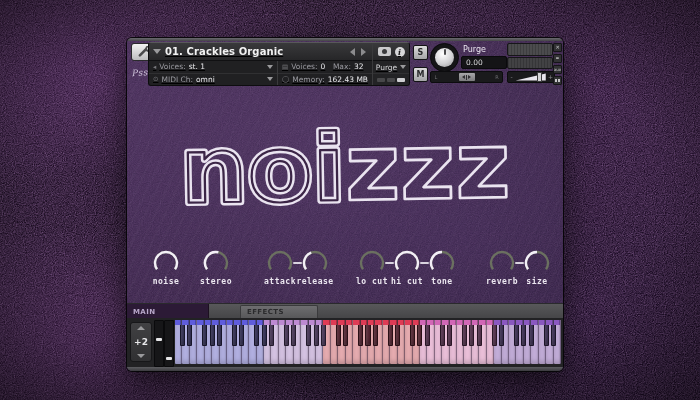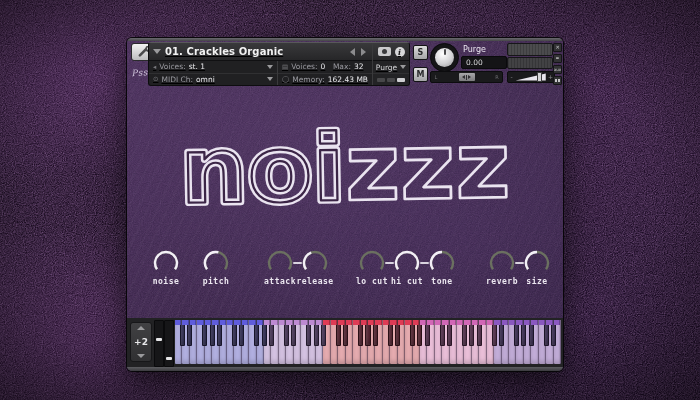--- a/index.html
+++ b/index.html
@@ -323,21 +323,21 @@
             </svg>
             <div class="knob-label">noise</div>
           </div>
         </div>
         <div class="knob-group" style="left: 70px;">
           <div class="knob">
             <svg width="38" height="28">
               <path d="M 9.99 20.31 A 11 11 0 1 1 28.01 20.31" class="karc-bg"></path>
               <path d="M 9.99 20.31 A 11 11 0 0 1 21.38 3.26" class="karc-val"></path>
             </svg>
-            <div class="knob-label">pitch</div>
+            <div class="knob-label">stereo</div>
           </div>
         </div>
         <div class="knob-group" style="left: 134px;">
           <div class="knob">
             <svg width="38" height="28">
               <path d="M 9.99 20.31 A 11 11 0 1 1 28.01 20.31" class="karc-bg"></path>
             </svg>
             <div class="knob-label">attack</div>
           </div>
           <div class="knob-dash"></div>
@@ -384,20 +384,24 @@
           <div class="knob">
             <svg width="38" height="28">
               <path d="M 9.99 20.31 A 11 11 0 1 1 28.01 20.31" class="karc-bg"></path>
               <path d="M 9.99 20.31 A 11 11 0 0 1 19.00 3.00" class="karc-val"></path>
             </svg>
             <div class="knob-label">size</div>
           </div>
         </div>
       </div>
 
+    <div class="tabbar">
+      <div class="tab main">MAIN</div>
+      <div class="tab fx">EFFECTS</div>
+    </div>
 
     <div class="kbzone">
       <div class="octpanel">
         <span class="oct-up"></span>
         <span class="oct-val">+2</span>
         <span class="oct-dn"></span>
       </div>
       <div class="wheel w1">
           <span class="wh"></span>
         </div>

